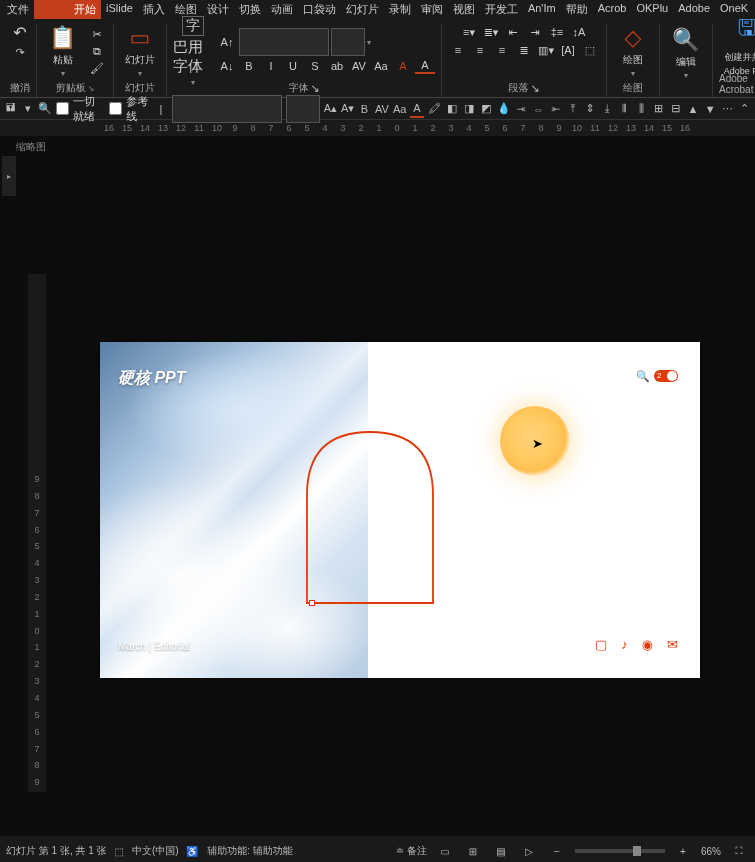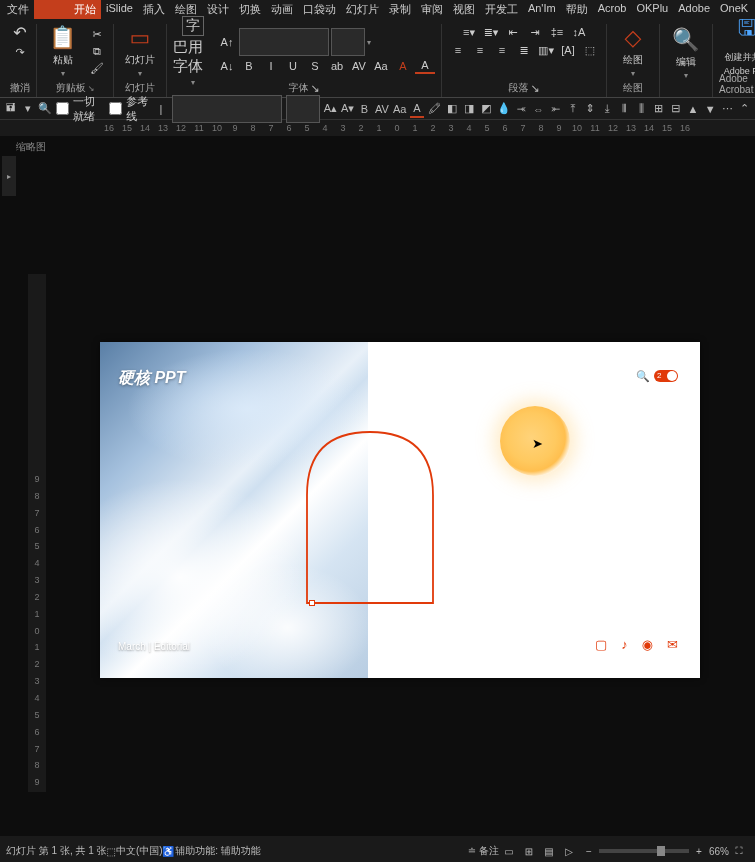--- a/index.html
+++ b/index.html
@@ -59,21 +59,21 @@
     box-shadow: 0 0 18px 6px rgba(255,200,100,.35); }
   .cursor { position:absolute; left:432px; top:94px; font-size:13px; color:#000; }
 
   .toggle { position:absolute; right:22px; top:28px; width:24px; height:12px; background:#e13a0a; border-radius:6px; }
   .toggle::after { content:""; position:absolute; right:1px; top:1px; width:10px; height:10px; border-radius:50%; background:#fff; }
   .toggle-label { position:absolute; left:3px; top:0; font-size:8px; color:#fff; line-height:12px; }
 
   .socials { position:absolute; right:22px; bottom:26px; display:flex; gap:14px; color:#e13a0a; font-size:13px; }
 
   
-  .status { position:absolute; left:0; right:0; bottom:0; height:22px; background:#1a1a1a; color:#bbb; font-size:10px; display:flex; align-items:center; padding:0 6px; gap:0; }
+  .status { position:absolute; left:0; right:0; bottom:0; height:22px; background:#1a1a1a; color:#bbb; font-size:10px; display:flex; align-items:center; padding:0 6px; gap:8px; }
   .status .spacer { flex:1; }
   .status .viewbtn { width:20px; height:16px; display:flex; align-items:center; justify-content:center; }
   .status .zoom-track { width:90px; height:4px; background:#444; position:relative; }
   .status .zoom-thumb { position:absolute; left:58px; top:-3px; width:8px; height:10px; background:#888; }
   .launcher { font-size:11px; color:#bbb; }
 </style>
 </head>
 <body>
 
 <div class="menu">

